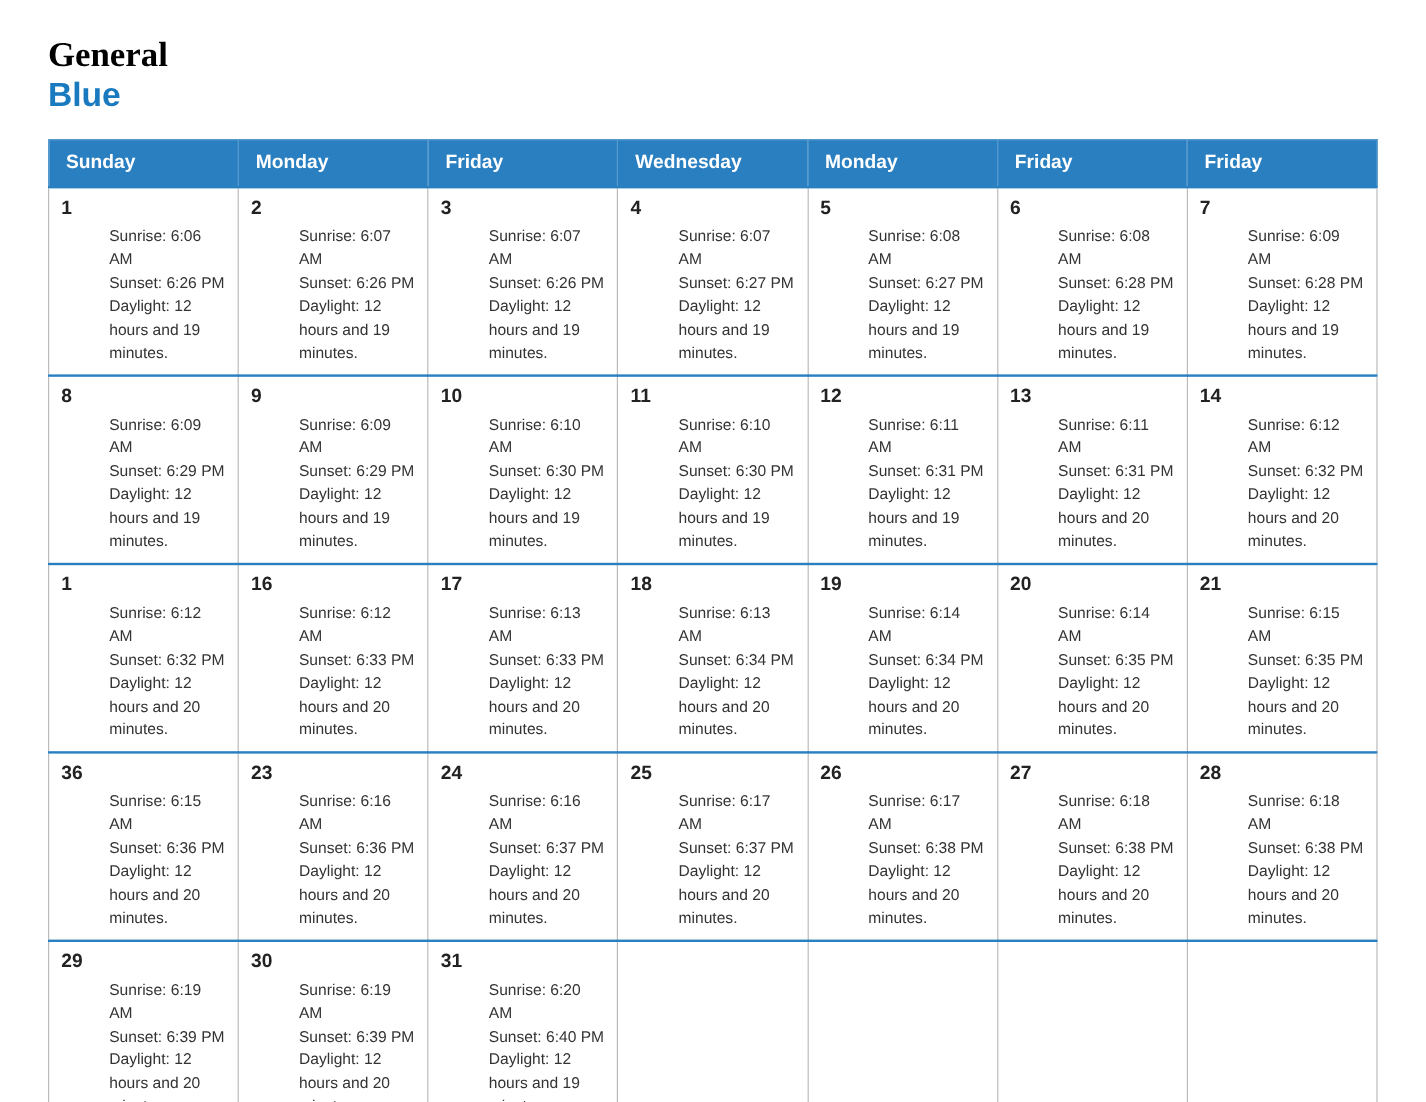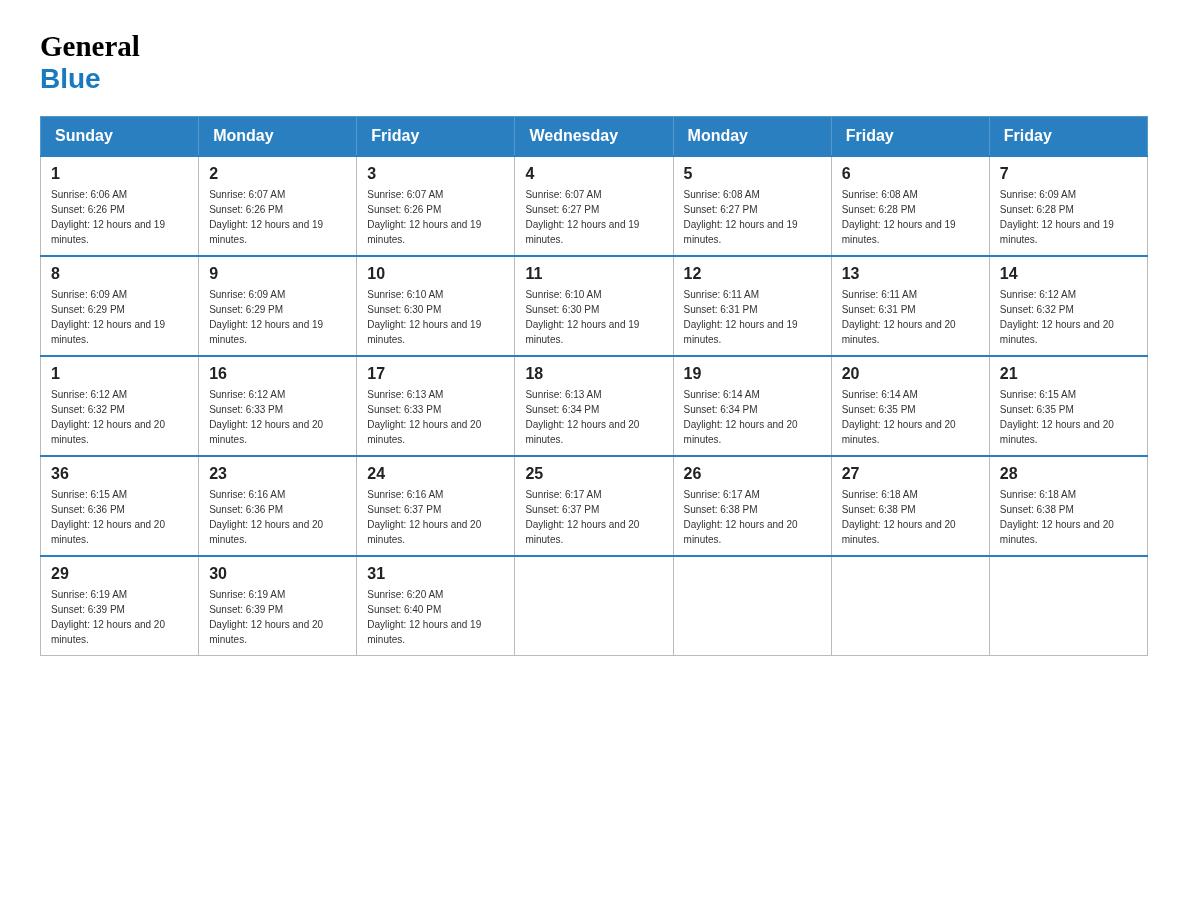--- a/index.html
+++ b/index.html
@@ -61,23 +61,24 @@
     .calendar tbody tr {
       border-top: 2px solid #2a7fc1;
     }
     .day-number {
       font-size: 16px;
       font-weight: bold;
       margin-bottom: 4px;
       display: block;
     }
     .day-info {
-      font-size: 10px;
+      font-size: 13px;
       line-height: 1.5;
       color: #333;
+      margin-left: 40px;
     }
     .empty-cell {
       background: #fff;
     }
   </style>
 </head>
 <body>
 
 <div class="header">
   <div class="logo">

